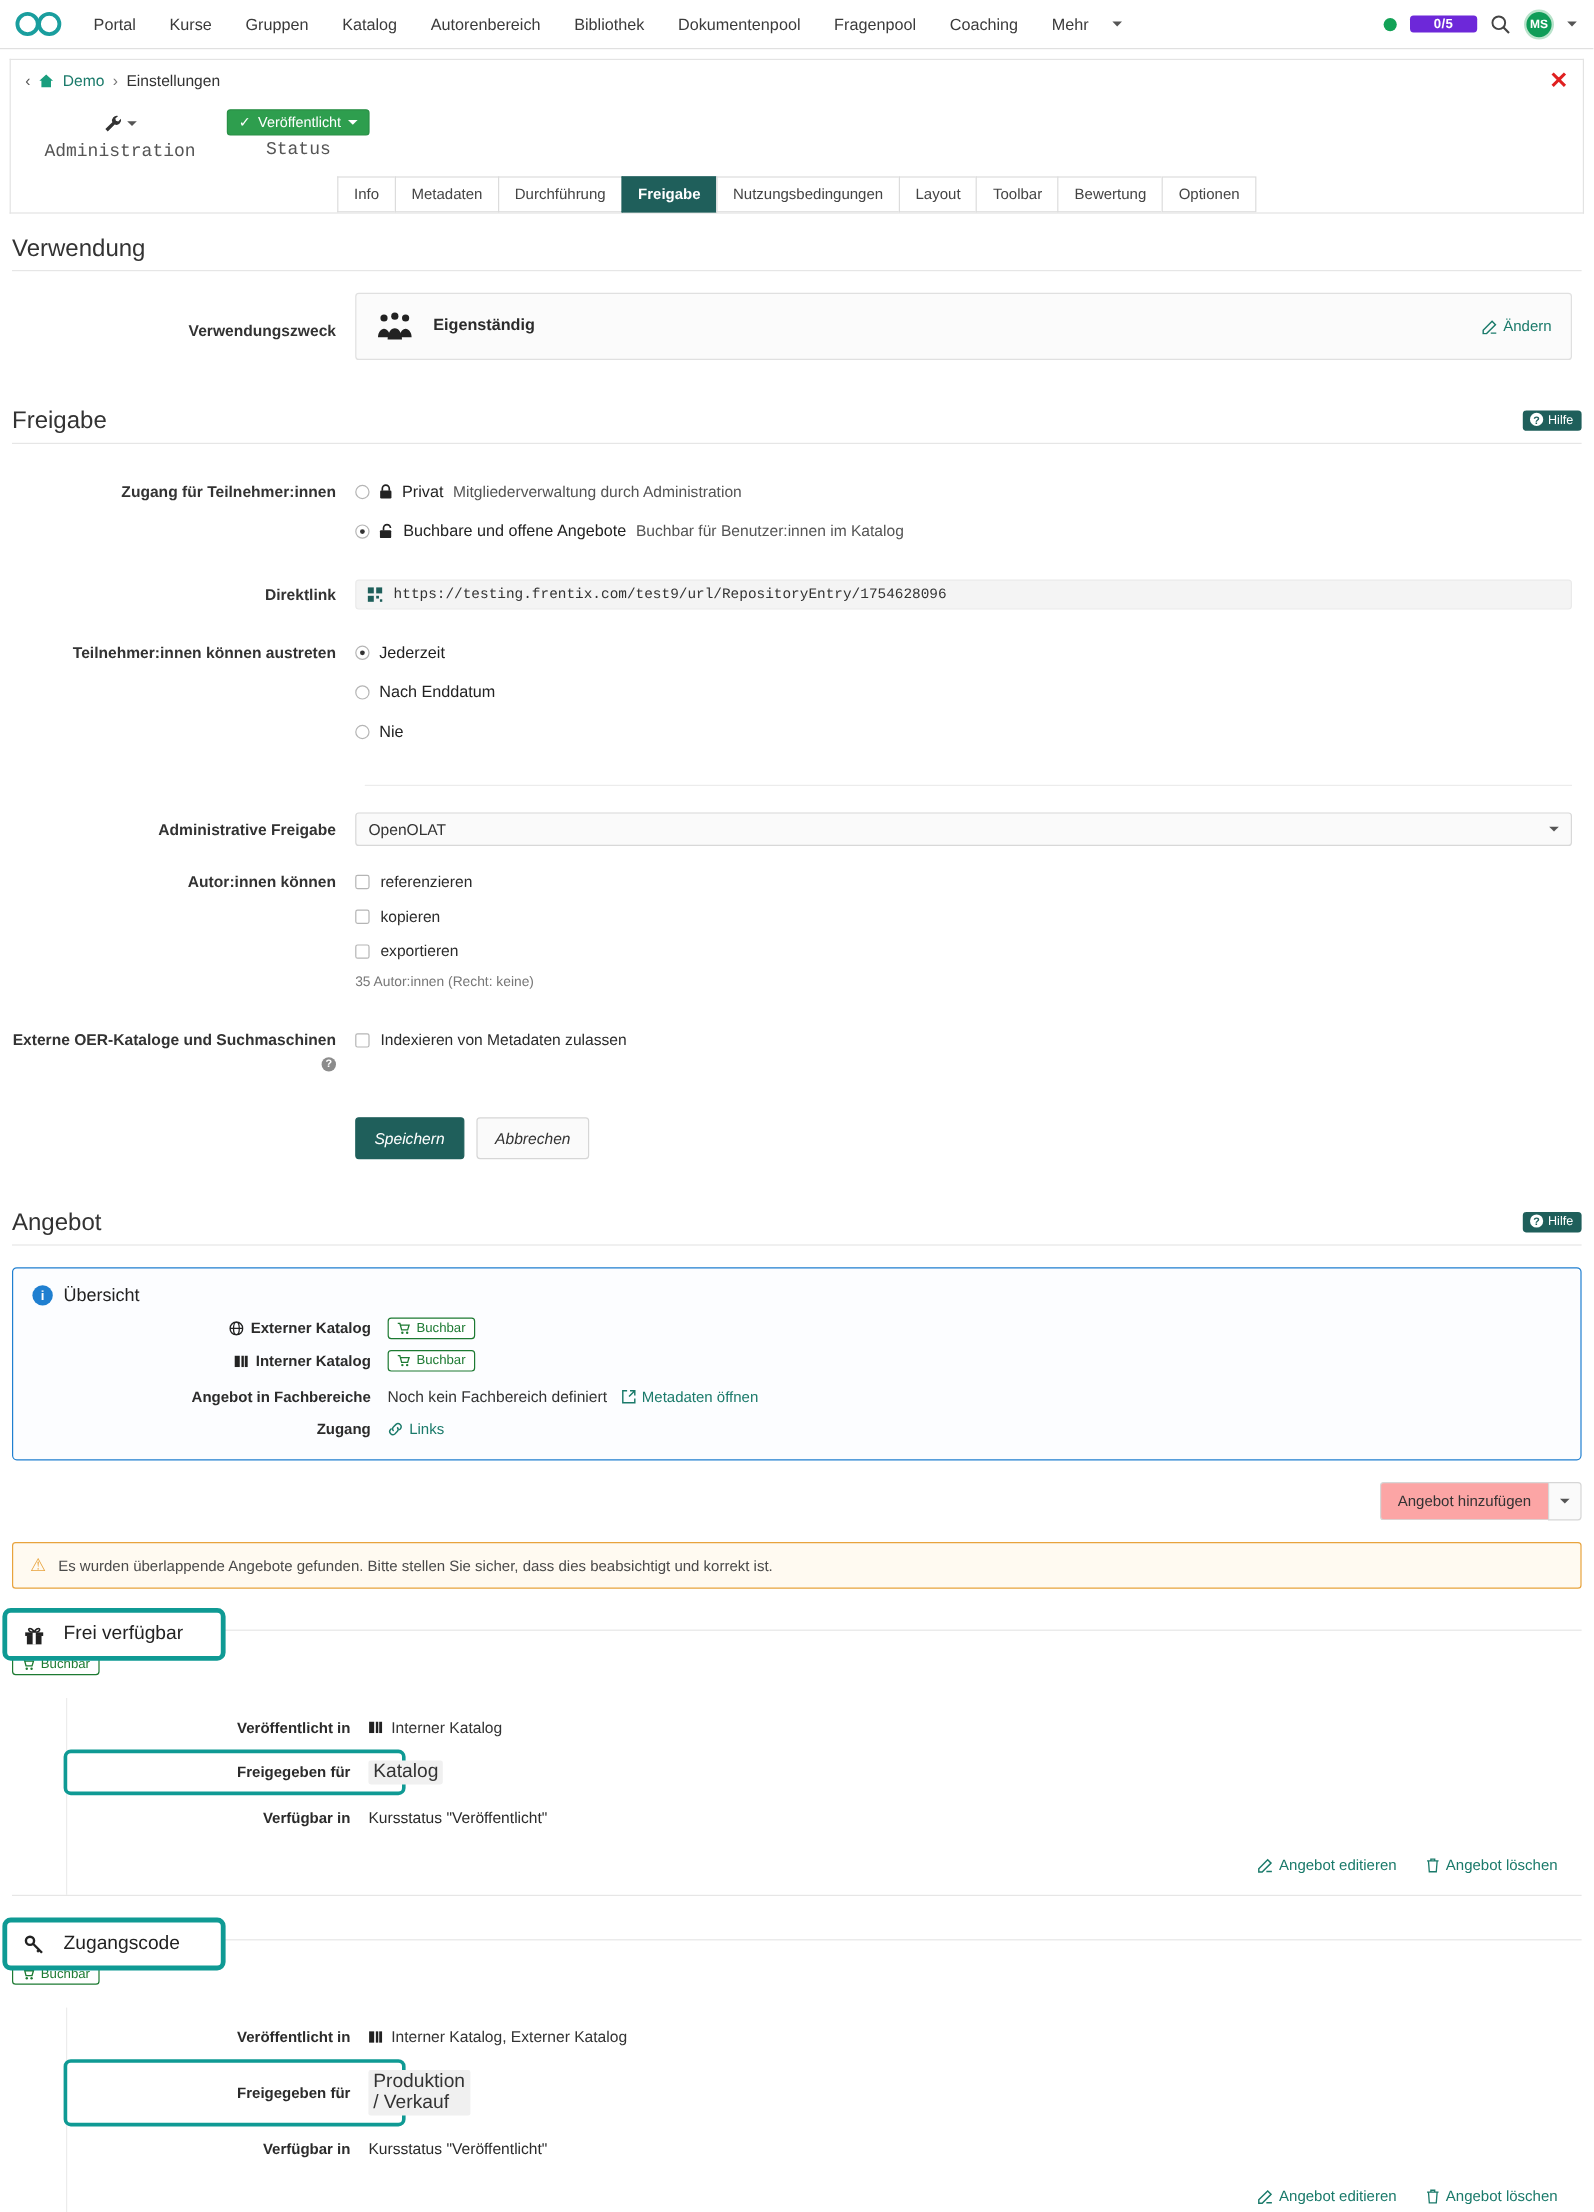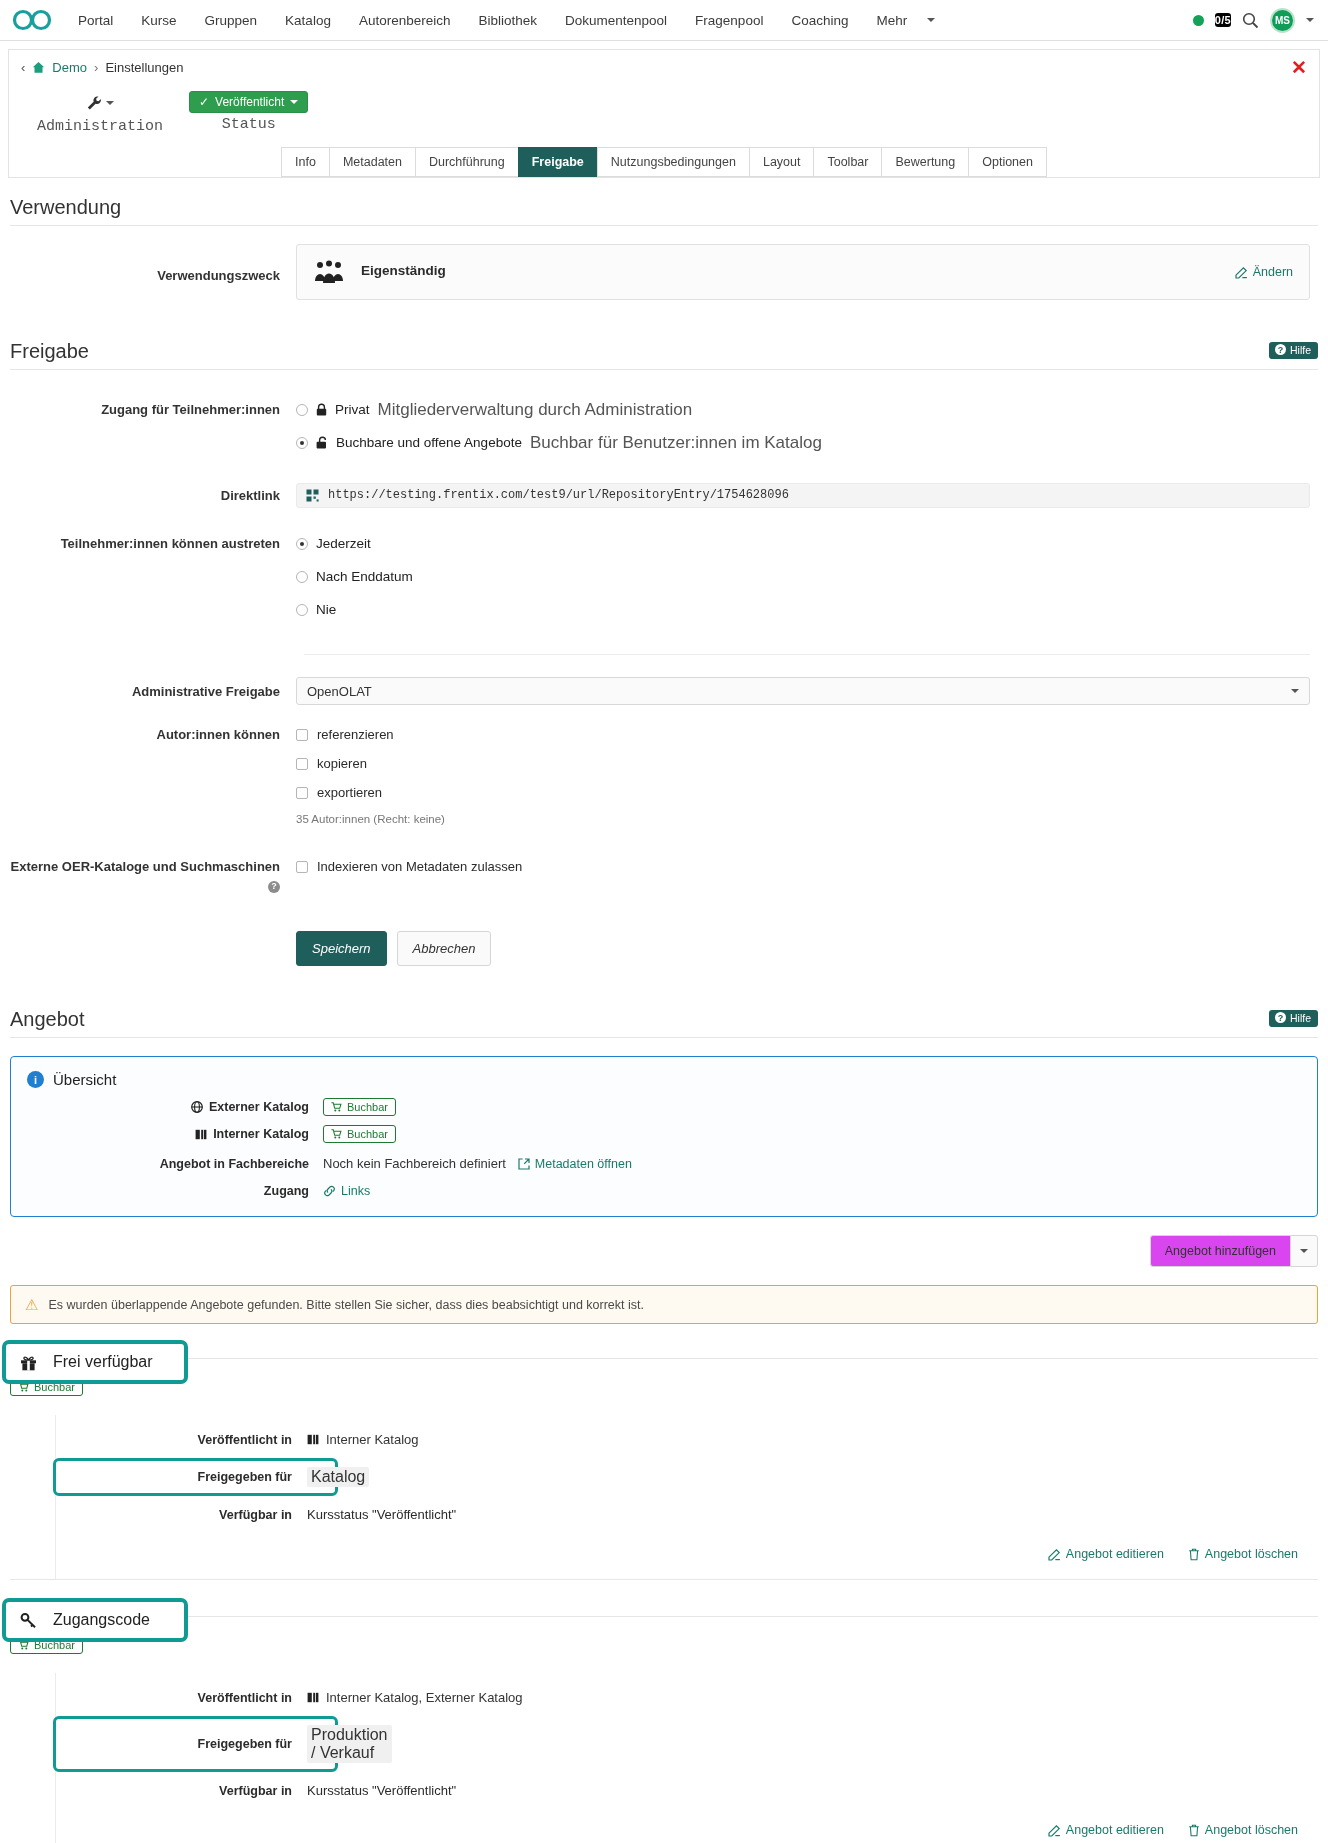--- a/index.html
+++ b/index.html
@@ -28,22 +28,22 @@
     font-size: 13.5px; color: #3b3b3b; padding: 6px 14px; cursor: default; white-space: nowrap;
   }
   .nav-item.more { display: flex; align-items: center; gap: 20px; }
   .caret-d {
     width: 0; height: 0; border-left: 4px solid transparent; border-right: 4px solid transparent;
     border-top: 4px solid #555; display: inline-block;
   }
   .nav-right { display: flex; align-items: center; gap: 11px; }
   .dot-green { width: 11px; height: 11px; border-radius: 50%; background: #13a257; }
   .badge-count {
-    background: #000000; color: #fff; font-size: 11px; border-radius: 3px;
-    padding: 1px 0; font-weight: 600; letter-spacing: .3px;
+    background: #6d28d9; color: #fff; font-size: 11px; border-radius: 3px;
+    padding: 1px 20px; font-weight: 600; letter-spacing: .3px;
   }
   .avatar {
     width: 25px; height: 25px; border-radius: 50%; background: #0f9d58; color: #fff;
     font-size: 10px; display: flex; align-items: center; justify-content: center; font-weight: 700;
     border: 2px solid #b9e3cb;
   }
   .icon-btn { cursor: pointer; }
 
   
   .crumbbar {
@@ -134,21 +134,21 @@
 
   .radio-line { display: flex; align-items: center; gap: 8px; margin-bottom: 9px; }
   .radio {
     width: 12px; height: 12px; border-radius: 50%; border: 1px solid #b5b5b5; background: #fff;
     display: inline-block; position: relative; flex: none;
   }
   .radio.on::after {
     content: ""; position: absolute; left: 3px; top: 3px; width: 4px; height: 4px; border-radius: 50%; background: #333;
   }
   .radio-main { font-size: 13.5px; color: #222; }
-  .radio-sub { font-size: 17px; color: #555; }
+  .radio-sub { font-size: 13px; color: #555; }
 
   .cbox {
     width: 12px; height: 12px; border: 1px solid #b5b5b5; background: #fff; border-radius: 2px;
     display: inline-block; flex: none;
   }
   .check-line { display: flex; align-items: center; gap: 9px; margin-bottom: 8px; font-size: 13px; }
   .muted-note { font-size: 11.5px; color: #777; margin-top: 2px; }
 
   .linkfield {
     background: #f4f4f4; border: 1px solid #eaeaea; border-radius: 3px; height: 25px;
@@ -190,21 +190,21 @@
   .ovrow { display: flex; margin-top: 9px; font-size: 13px; align-items: center; }
   .ovlabel { width: 296px; text-align: right; padding-right: 14px; font-weight: bold; font-size: 12.5px; display: flex; justify-content: flex-end; align-items: center; gap: 6px; flex: none;}
   .tag-buchbar {
     border: 1px solid #1d7a32; color: #1d7a32; border-radius: 3px; font-size: 11px;
     padding: 2px 7px; display: inline-flex; align-items: center; gap: 5px; background: #fff;
   }
 
   .addrow { display: flex; justify-content: flex-end; margin: 18px 2px 0 2px; }
   .split-btn { display: flex; }
   .split-main {
-    background: #d946ef; border: 1px solid #d6d6d6; border-right: none; border-radius: 3px 0 0 3px;
+    background: #fca5a5; border: 1px solid #d6d6d6; border-right: none; border-radius: 3px 0 0 3px;
     font-size: 12.5px; padding: 8px 14px; cursor: pointer; color: #333;
   }
   .split-arrow {
     background: #fafafa; border: 1px solid #d6d6d6; border-radius: 0 3px 3px 0;
     padding: 8px 9px; cursor: pointer; display: flex; align-items: center;
   }
 
   .warnbar {
     margin: 18px 2px 0 2px; border: 1px solid #e8a33d; background: #fffaf1; border-radius: 3px;
     padding: 11px 14px; display: flex; align-items: center; gap: 10px; font-size: 12.5px; color: #4a4a4a;

